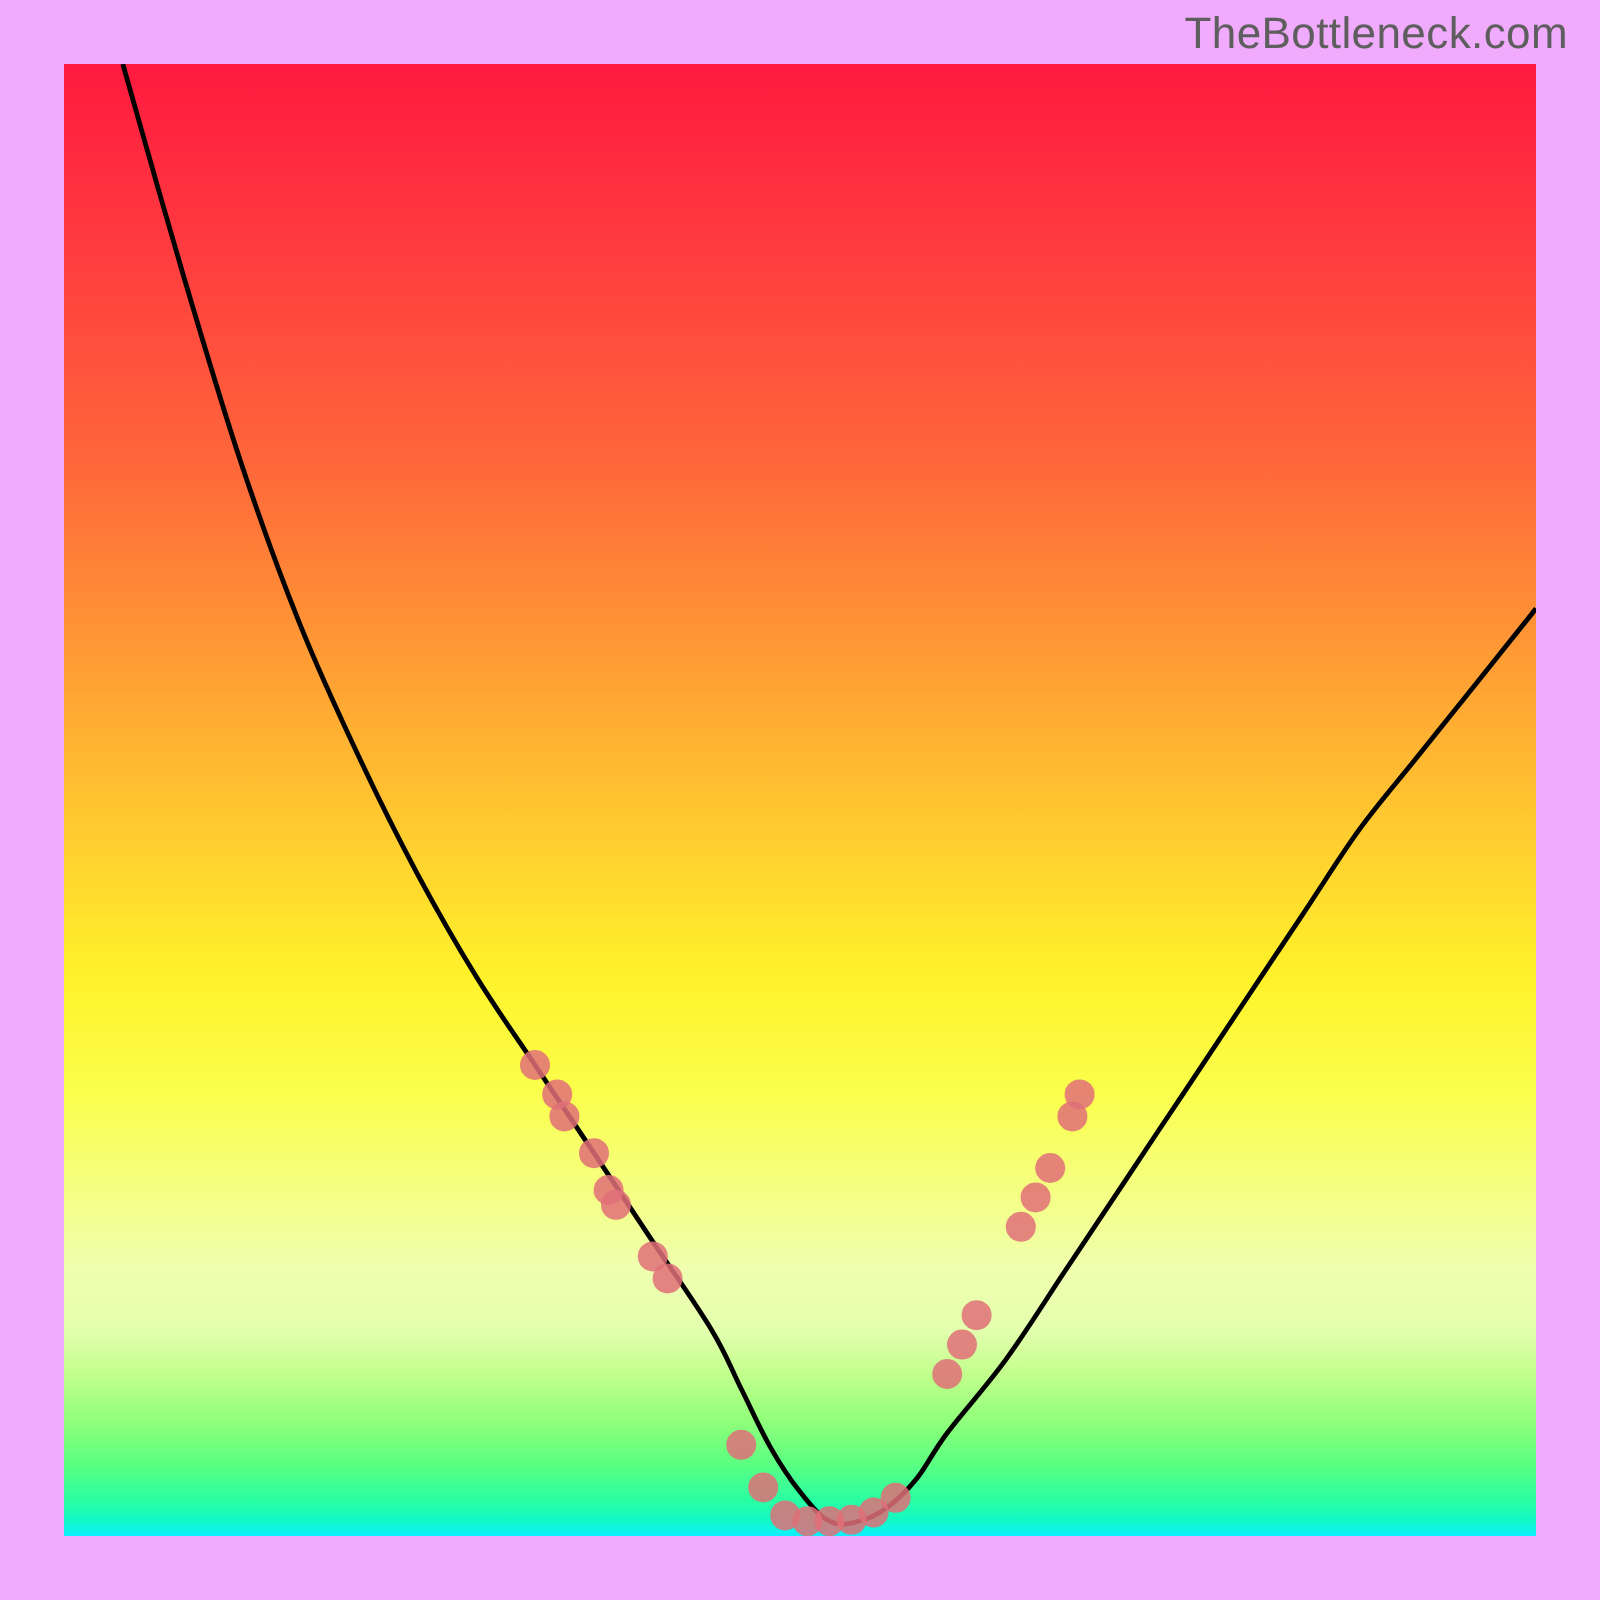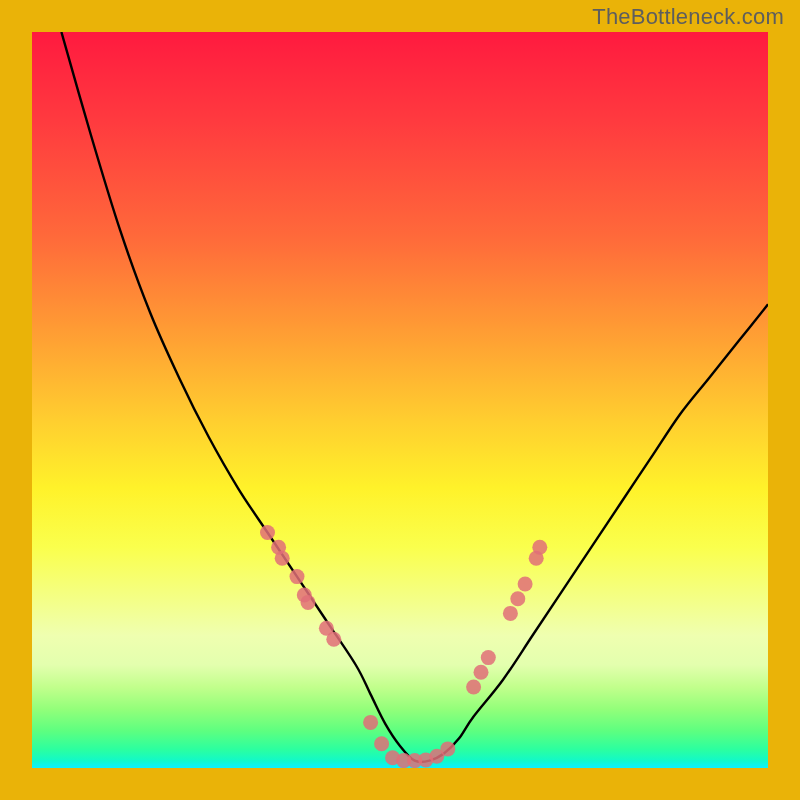--- a/index.html
+++ b/index.html
@@ -8,21 +8,21 @@
     width: 800px;
     height: 800px;
     overflow: hidden;
     background: #000;
     font-family: Arial, Helvetica, sans-serif;
   }
   .frame {
     position: relative;
     width: 800px;
     height: 800px;
-    background: #eab308;
+    background: #f0abfc;
     text-align: right;
   }
   .plot-area {
     position: absolute;
     left: 32px;
     top: 32px;
     width: 736px;
     height: 736px;
     overflow: hidden;
   }

